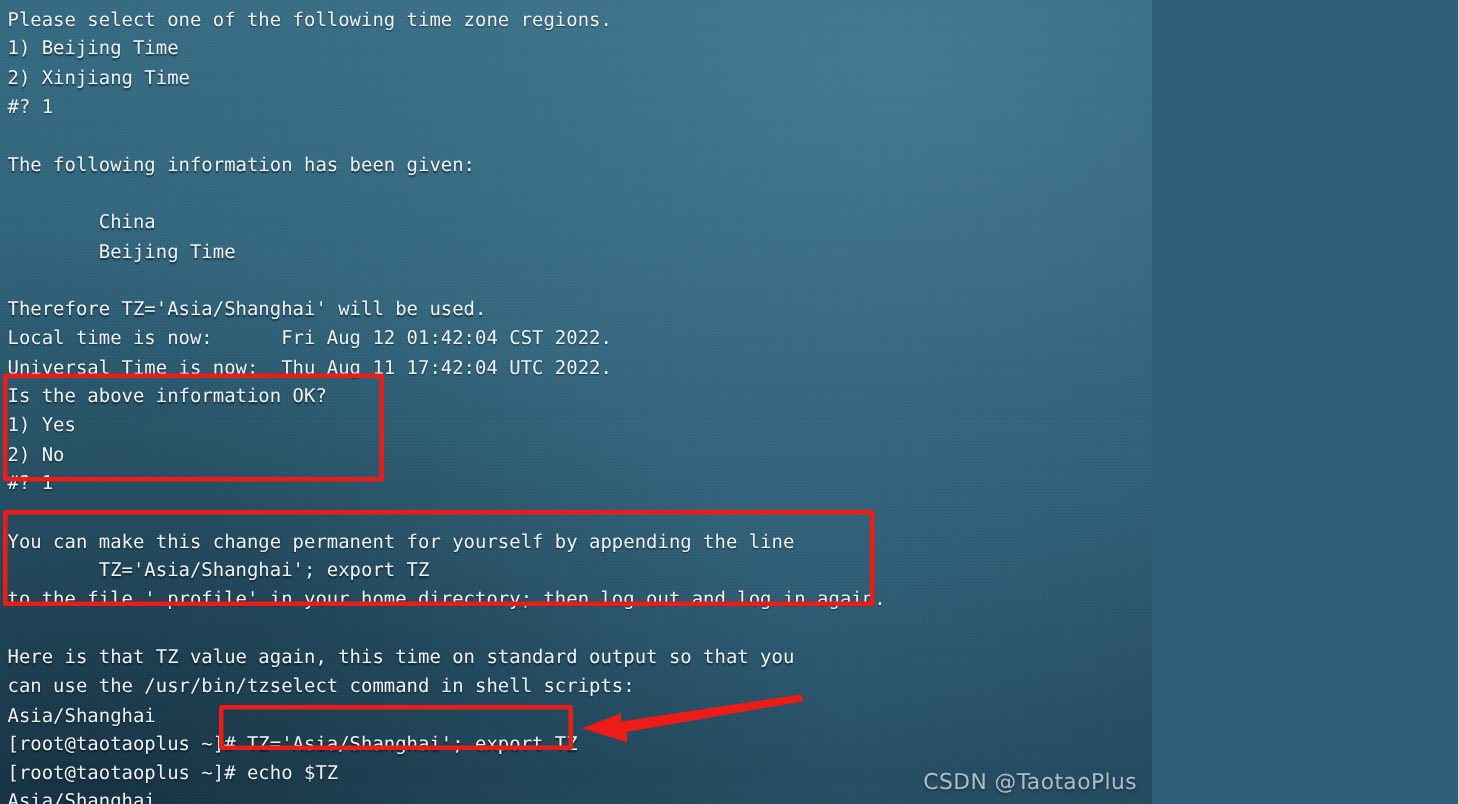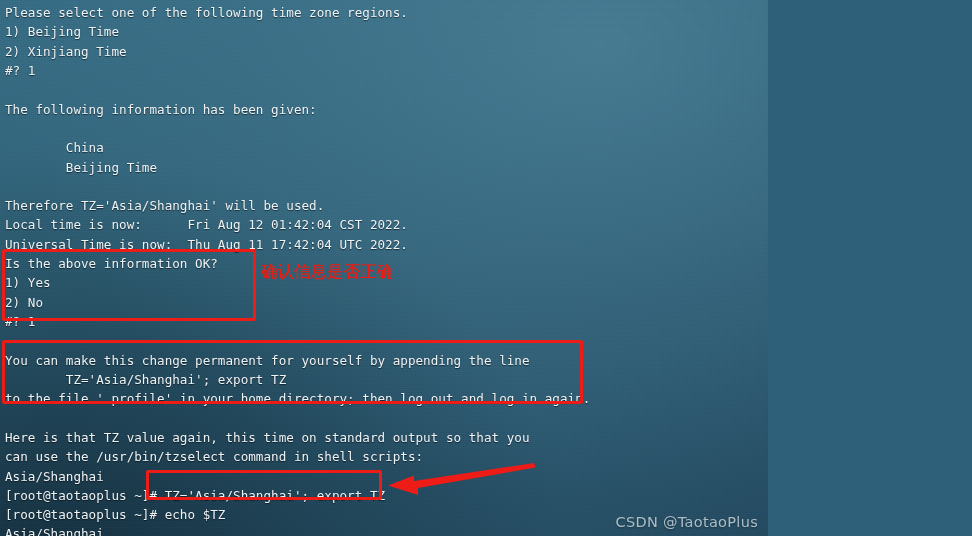--- a/index.html
+++ b/index.html
@@ -68,21 +68,20 @@
 <div id="screen">
 
   <div id="term"><div class="ln">Please select one of the following time zone regions.</div><div class="ln">1) Beijing Time</div><div class="ln">2) Xinjiang Time</div><div class="ln">#? 1</div><div class="ln"></div><div class="ln">The following information has been given:</div><div class="ln"></div><div class="ln">        China</div><div class="ln">        Beijing Time</div><div class="ln"></div><div class="ln">Therefore TZ='Asia/Shanghai' will be used.</div><div class="ln">Local time is now:      Fri Aug 12 01:42:04 CST 2022.</div><div class="ln">Universal Time is now:  Thu Aug 11 17:42:04 UTC 2022.</div><div class="ln">Is the above information OK?</div><div class="ln">1) Yes</div><div class="ln">2) No</div><div class="ln">#? 1</div><div class="ln"></div><div class="ln">You can make this change permanent for yourself by appending the line</div><div class="ln">        TZ='Asia/Shanghai'; export TZ</div><div class="ln">to the file '.profile' in your home directory; then log out and log in again.</div><div class="ln"></div><div class="ln">Here is that TZ value again, this time on standard output so that you</div><div class="ln">can use the /usr/bin/tzselect command in shell scripts:</div><div class="ln">Asia/Shanghai</div><div class="ln">[root@taotaoplus ~]# TZ='Asia/Shanghai'; export TZ</div><div class="ln">[root@taotaoplus ~]# echo $TZ</div><div class="ln">Asia/Shanghai</div></div>
 
   <div class="redbox" style="left:2px;top:249px;width:254px;height:72px;"></div>
 
   <div class="redbox" style="left:2px;top:340px;width:581px;height:64px;"></div>
 
   <div class="redbox" style="left:146px;top:470px;width:236px;height:30px;"></div>
 
-  <div class="redtext" style="left:261px;top:261px;font-size:16.5px;">确认信息是否正确</div>
 
 
   <svg class="arrow" style="left:382px;top:458px;" width="160" height="40" viewBox="0 0 160 40">
     <polygon fill="#ee1c16" points="6,27.5 32,17.5 32,23.0 152,5 153.5,9.5 36,30.0 36,37.0"></polygon>
   </svg>
 
   <div class="watermark" style="right:10px;bottom:6px;">CSDN @TaotaoPlus</div>
 
 </div>
 

